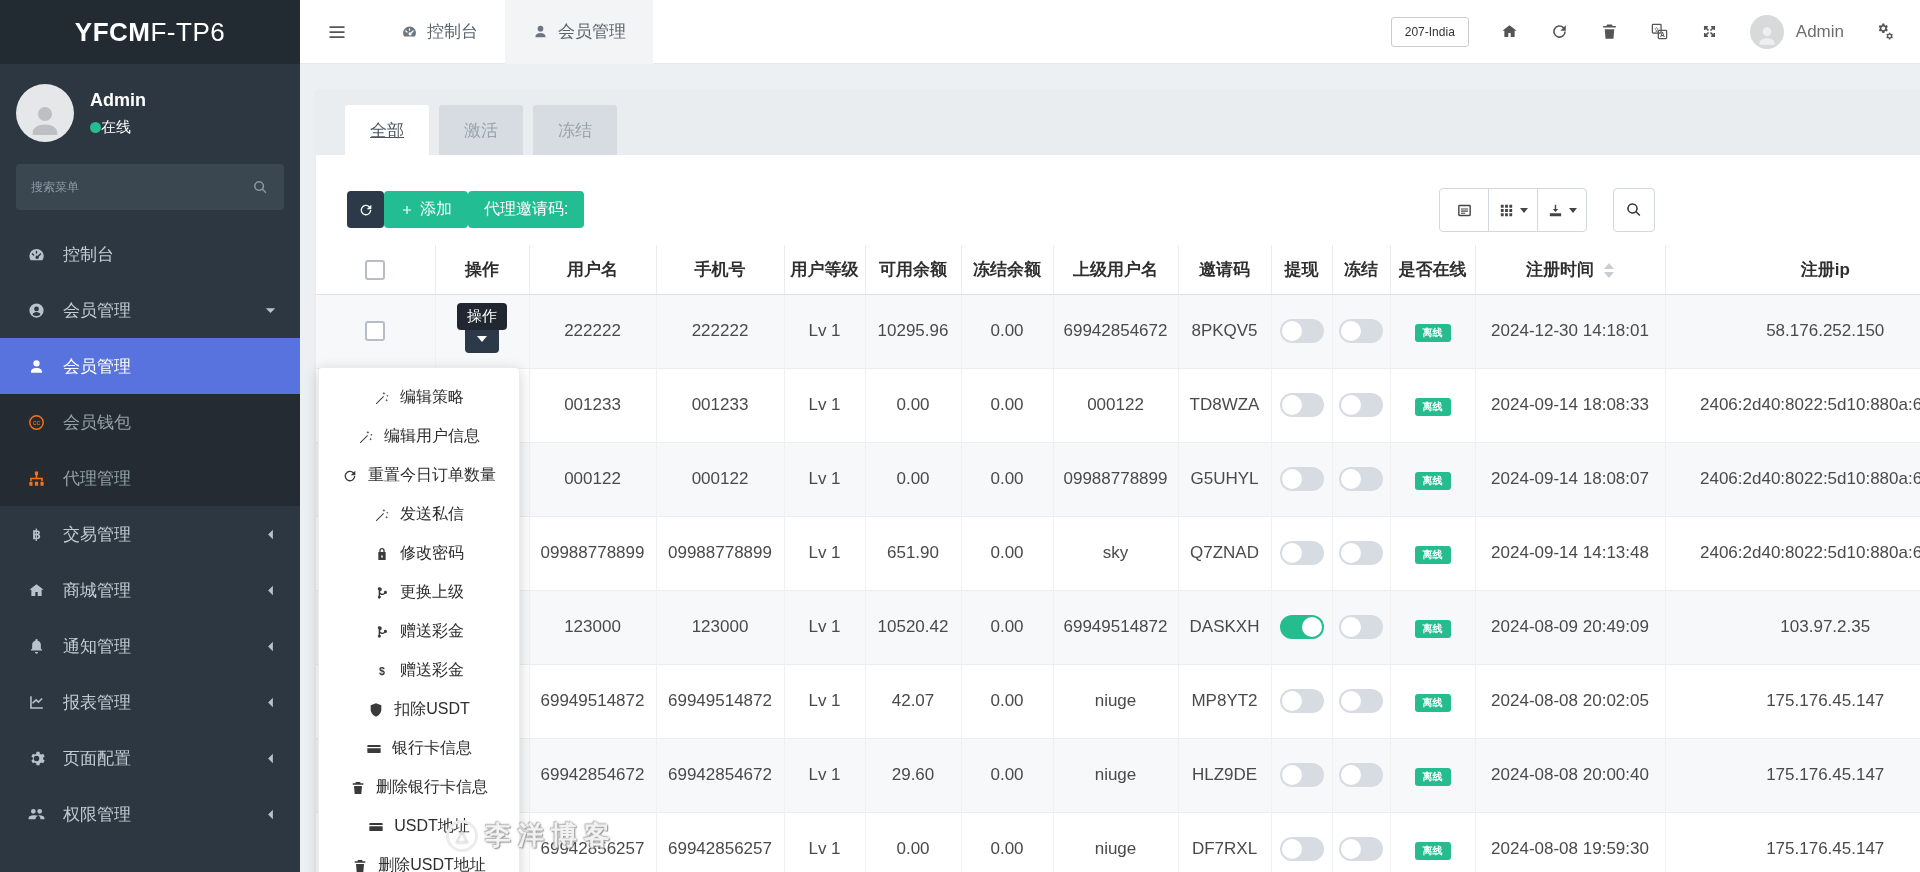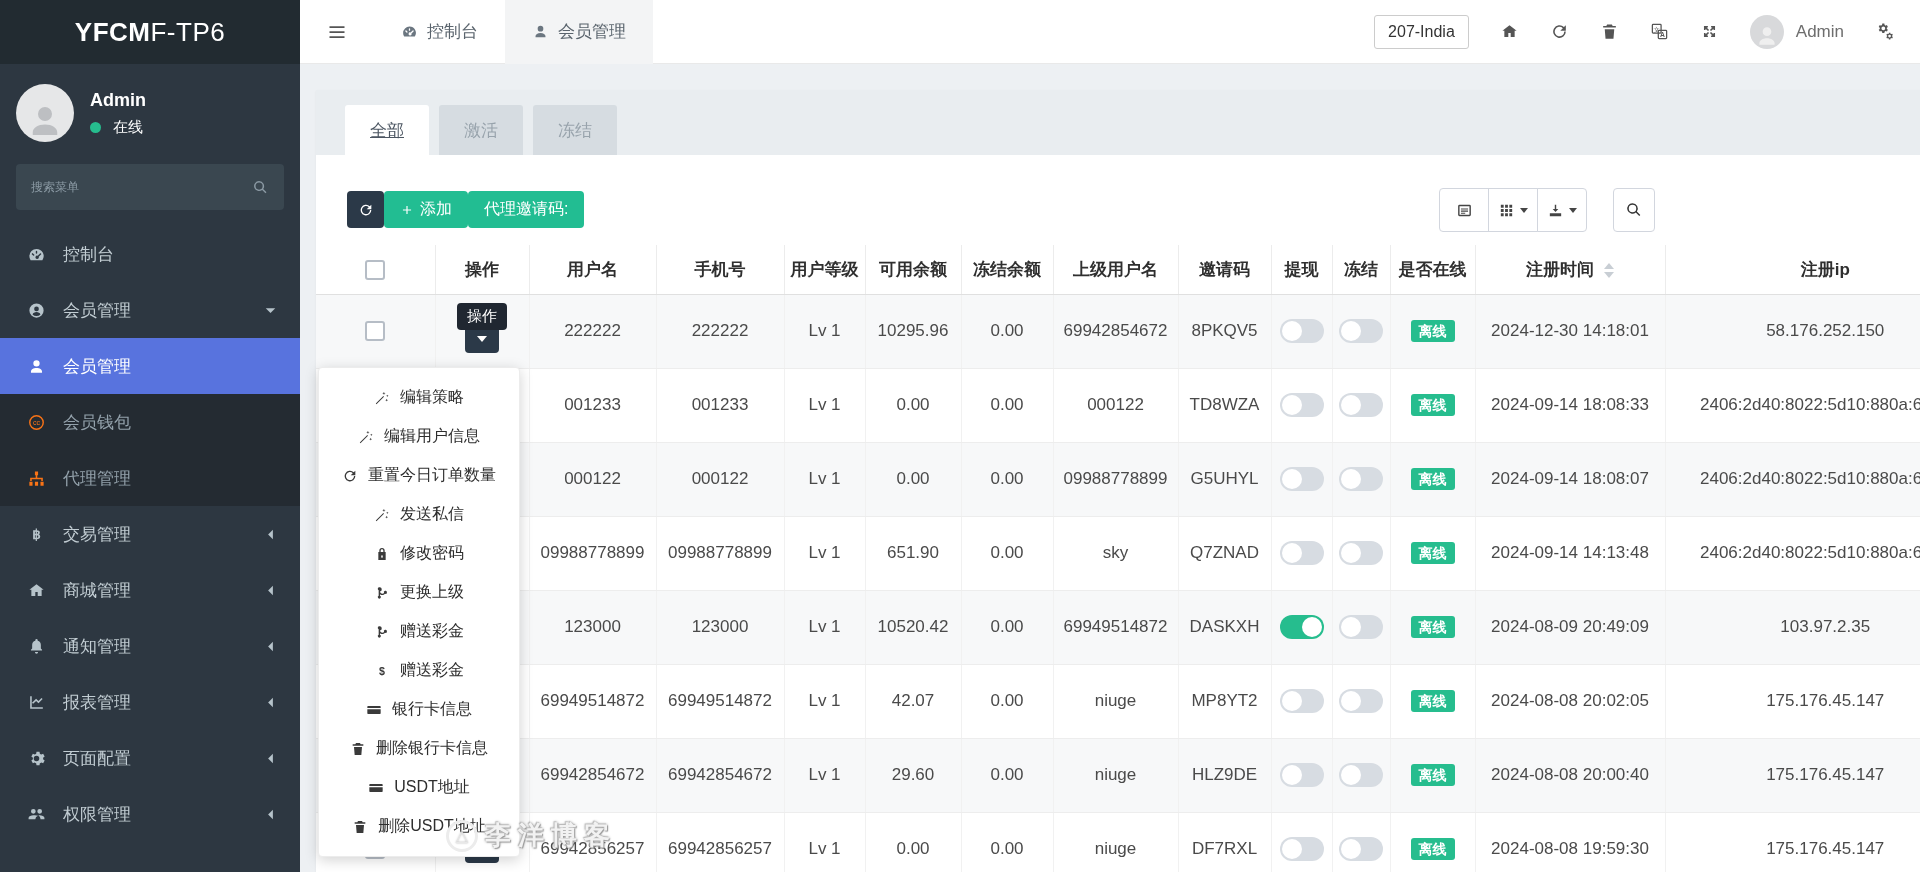--- a/index.html
+++ b/index.html
@@ -7,21 +7,21 @@
   .app{position:relative;width:1920px;height:872px;overflow:hidden;background:#edf0f3;}
   .icn svg{fill:currentColor;display:block;}
   
   .sidebar{position:absolute;left:0;top:0;width:300px;height:872px;background:#2d3741;z-index:5;}
   .logo{height:64px;background:#222b31;color:#fff;display:flex;align-items:center;justify-content:center;font-size:26px;letter-spacing:.5px;}
   .logo b{font-weight:bold;}
   .user-panel{display:flex;align-items:center;gap:16px;padding:20px 16px 12px 16px;}
   .avatar-lg{width:58px;height:58px;border-radius:50%;background:#e6e7e8;display:flex;align-items:flex-end;justify-content:center;overflow:hidden;color:#bdbfc2;}
   .avatar-lg svg{width:42px;height:42px;}
   .u-name{color:#fff;font-size:18px;font-weight:bold;margin-bottom:7px;}
-  .u-status{color:#fff;font-size:15px;display:flex;align-items:center;gap:12px;}
+  .u-status{color:#fff;font-size:15px;display:flex;align-items:center;gap:0;}
   .dot{width:11px;height:11px;border-radius:50%;background:#26bd8e;}
   .side-search{margin:10px 16px 16px;background:#3a4750;border-radius:4px;height:46px;display:flex;align-items:center;padding:0 15px;}
   .side-search input{flex:1;background:transparent;border:0;outline:0;color:#cdd6dc;font-size:12px;font-family:inherit;}
   .side-search input::placeholder{color:#8b9aa4;}
   .side-search .icn{color:#8b9aa4;}
   .side-search .icn svg{width:17px;height:17px;}
   .m-item{height:56px;display:flex;align-items:center;gap:15px;padding:0 20px 0 25px;color:#c2cdd3;font-size:17px;position:relative;cursor:pointer;}
   .m-item .icn{width:23px;display:flex;justify-content:center;color:#b6c3ca;}
   .m-item .icn svg{width:19px;height:19px;}
   .submenu{background:#242b32;}
@@ -33,21 +33,21 @@
   .chev svg{width:13px;height:13px;}
   
   .navbar{position:absolute;left:300px;top:0;right:0;height:64px;background:#fff;border-bottom:1px solid #e9e9e9;display:flex;align-items:center;z-index:6;}
   .hamburger{padding:0 27px;cursor:pointer;color:#555;}
   .hamburger svg{width:20px;height:20px;}
   .nav-tab{height:64px;display:flex;align-items:center;gap:9px;padding:0 27px;font-size:17px;color:#5a646d;cursor:pointer;}
   .nav-tab .icn{color:#6b7680;}
   .nav-tab .icn svg{width:17px;height:17px;}
   .nav-tab.active{background:#f3f4f5;}
   .nav-right{margin-left:auto;display:flex;align-items:center;gap:31px;padding-right:26px;}
-  .region{border:1px solid #ccc;border-radius:3px;padding:7px 13px;font-size:16px;color:#333;background:#fff;text-align:right;}
+  .region{border:1px solid #ccc;border-radius:3px;padding:7px 13px;font-size:12px;color:#333;background:#fff;text-align:right;}
   .nav-ic{cursor:pointer;color:#555;}
   .nav-ic svg{width:19px;height:19px;}
   .nav-user{display:flex;align-items:center;gap:12px;cursor:pointer;}
   .avatar-sm{width:34px;height:34px;border-radius:50%;background:#d8d9db;display:flex;align-items:flex-end;justify-content:center;overflow:hidden;color:#efefef;}
   .avatar-sm svg{width:26px;height:26px;}
   .admin-name{font-size:17px;color:#6e6e6e;}
   
   .content{position:absolute;left:300px;top:64px;right:0;bottom:0;background:#edf0f3;}
   .panel{position:absolute;left:16px;top:26px;width:1690px;height:800px;background:#fff;box-shadow:0 1px 2px rgba(0,0,0,.06);}
   .panel-tabs{height:65px;background:#e9edf0;display:flex;align-items:flex-end;padding-left:29px;gap:10px;}
@@ -85,21 +85,21 @@
   .cbx{display:inline-block;width:20px;height:20px;border:2px solid #b6bdc6;border-radius:3px;background:#fff;cursor:pointer;vertical-align:middle;}
   td.action{position:relative;}
   .abtn{width:34px;height:28px;background:#2b3948;border-radius:4px;display:inline-flex;align-items:center;justify-content:center;cursor:pointer;}
   .abtn .caret{border-left:5px solid transparent;border-right:5px solid transparent;border-top:6px solid #fff;}
   tr.first .abtn{margin-top:16px;}
   .tooltip{position:absolute;top:8px;left:50%;transform:translateX(-50%);background:#202731;color:#fff;font-size:15px;padding:4px 10px;border-radius:4px;white-space:nowrap;z-index:3;}
   .toggle{display:inline-block;width:44px;height:24px;border-radius:12px;background:#d7dce2;position:relative;cursor:pointer;vertical-align:middle;}
   .toggle .knob{position:absolute;left:2px;top:2px;width:20px;height:20px;border-radius:50%;background:#fff;}
   .toggle.on{background:#26bd8e;}
   .toggle.on .knob{left:22px;}
-  .badge{display:inline-block;background:#26bd8e;color:#fff;font-size:14px;font-weight:bold;padding:4px 8px;border-radius:3px;line-height:1;}
+  .badge{display:inline-block;background:#26bd8e;color:#fff;font-size:10px;font-weight:bold;padding:4px 8px;border-radius:3px;line-height:1;}
   td.ip{white-space:nowrap;}
   
   .dropdown{position:absolute;left:318px;top:367px;width:202px;background:#fff;border-radius:4px;border:1px solid #ececec;box-shadow:0 3px 14px rgba(0,0,0,.18);padding:10px 0;z-index:40;}
   .dd-item{height:39px;display:flex;align-items:center;justify-content:center;gap:10px;font-size:16px;color:#2e2e2e;cursor:pointer;white-space:nowrap;}
   .dd-item .icn{color:#3a3a3a;display:flex;}
   .dd-item .icn svg{width:16px;height:16px;}
   
   .watermark{position:absolute;left:446px;top:818px;display:flex;align-items:center;gap:7px;z-index:60;pointer-events:none;}
   .wm-logo{width:32px;height:32px;border:3px solid #ececec;border-radius:50%;display:flex;align-items:center;justify-content:center;color:#e8e8e8;font-size:16px;font-weight:bold;text-shadow:0 0 2px #9a9a9a;}
   .wm-text{font-size:26px;font-weight:bold;color:#f2f2f2;letter-spacing:7px;text-shadow:-1px -1px 1px #b9b9b9,1px 1px 1px #999,0 0 3px #8d8d8d;}
@@ -646,20 +646,28 @@
         <span class="icn">
           <svg viewBox="0 0 24 24">
             <text x="12" y="17.5" font-size="16" font-weight="bold" text-anchor="middle" font-family="sans-serif">$</text>
           </svg>
         </span>
         <span>赠送彩金</span>
       </div>
       <div class="dd-item">
         <span class="icn">
           <svg viewBox="0 0 24 24">
+            <path d="M12 2 4 5v6c0 5 3.4 9.3 8 11 4.6-1.7 8-6 8-11V5z"></path>
+          </svg>
+        </span>
+        <span>扣除USDT</span>
+      </div>
+      <div class="dd-item">
+        <span class="icn">
+          <svg viewBox="0 0 24 24">
             <path d="M3 6h18a1 1 0 0 1 1 1v2H2V7a1 1 0 0 1 1-1zm-1 5h20v6a1 1 0 0 1-1 1H3a1 1 0 0 1-1-1zm2 4h5v1.5H4z"></path>
           </svg>
         </span>
         <span>银行卡信息</span>
       </div>
       <div class="dd-item">
         <span class="icn">
           <svg viewBox="0 0 24 24">
             <path d="M9 3h6l1 2h4v2H4V5h4zM6 9h12l-1 12H7z"></path>
           </svg>

